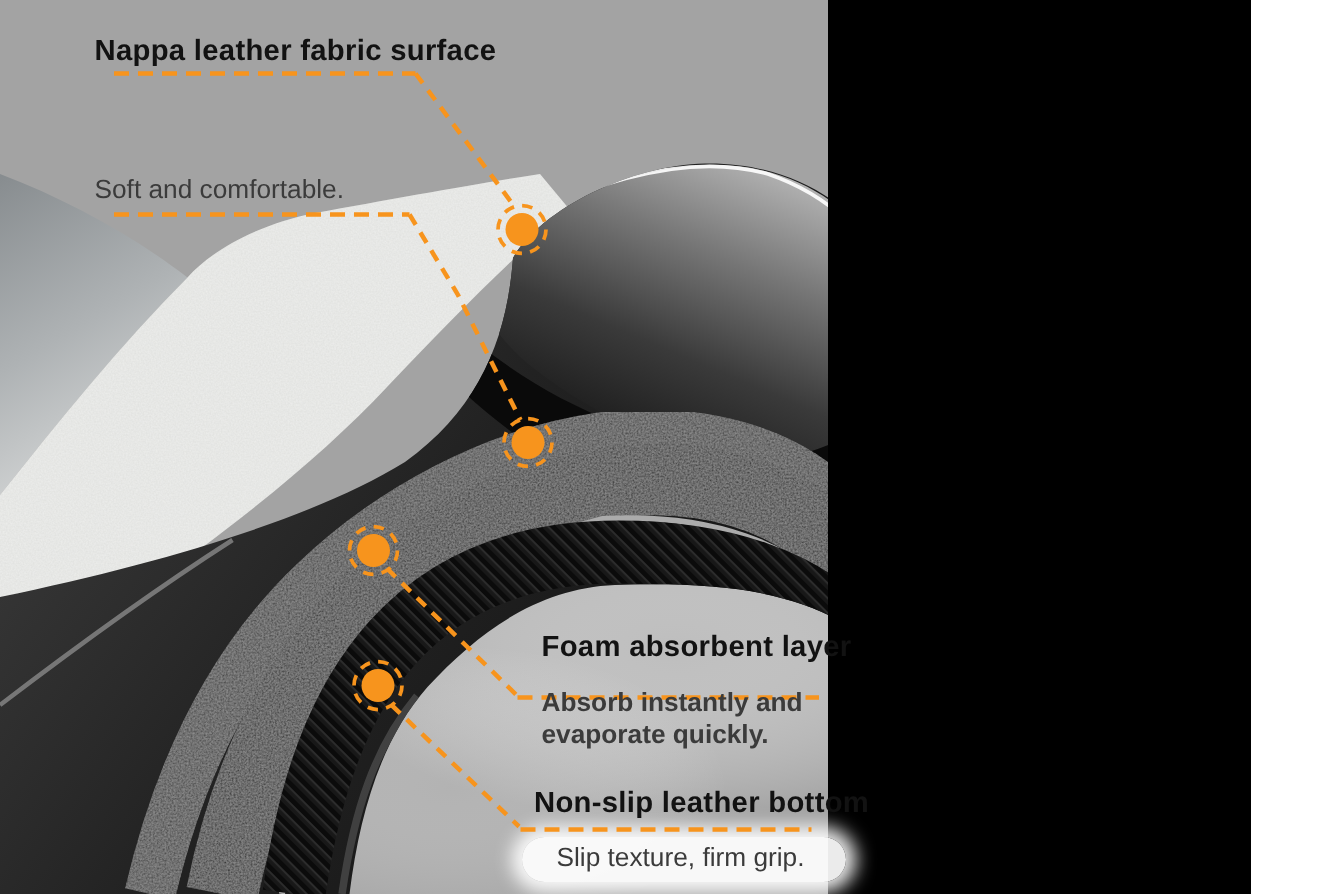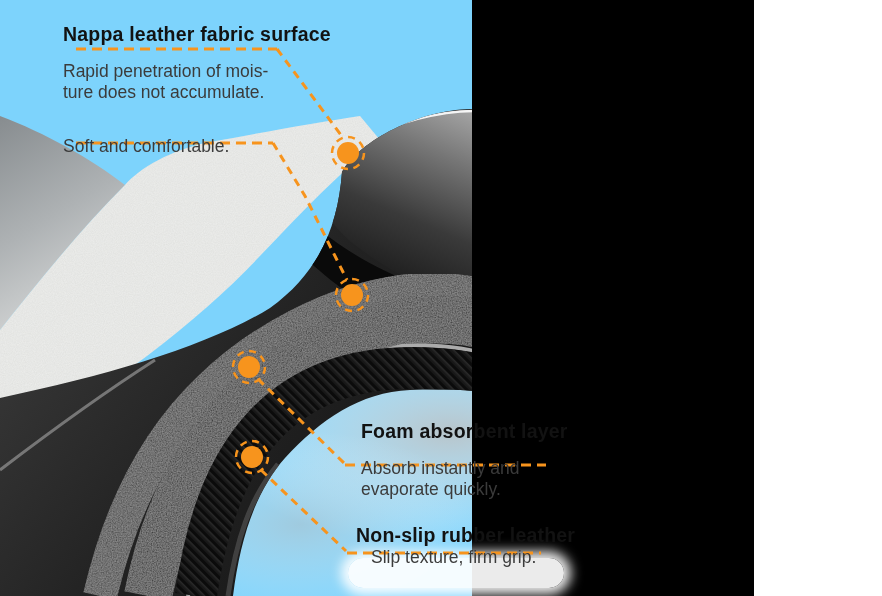--- a/index.html
+++ b/index.html
@@ -1,37 +1,37 @@
 <!DOCTYPE html>
 <html><head>
 <meta charset="utf-8">
 <style>
   html,body{margin:0;padding:0;background:#ffffff;}
   #stage{
-    position:relative;width:754px;height:596px;overflow:hidden;
-    background:#7dd3fc;font-family:"Liberation Sans",sans-serif;
+    position:relative;width:834px;height:596px;overflow:hidden;
+    background:#a3a3a3;font-family:"Liberation Sans",sans-serif;
   }
   #photo-svg{position:absolute;left:0;top:0;}
   .black-panel{position:absolute;top:0;right:0;width:282px;height:596px;background:#000;}
   .red-marker{position:absolute;left:872px;top:462px;width:7px;height:7px;background:#E0231D;border-radius:45% 55% 50% 50%;}
   .callout{position:absolute;}
   .callout-title{
     font-size:19.5px;font-weight:bold;color:#121212;letter-spacing:.2px;white-space:nowrap;
   }
   .callout-desc{
     font-size:17.5px;color:#3b3b3b;line-height:21px;white-space:pre-line;
   }
   #c1{left:63px;top:23px;}
   #c1 .callout-desc{margin-top:15px;}
   #c2{left:63px;top:112px;}
-  #c2 .callout-desc{margin-top:24px;}
+  #c2 .callout-desc{margin-top:4px;}
   #c3{left:361px;top:420px;}
-  #c3 .callout-desc{margin-top:15px;}
+  #c3 .callout-desc{margin-top:15px;font-weight:bold;}
   #c4{left:356px;top:524px;}
-  #c4 .callout-desc{margin-left:15px;}
+  #c4 .callout-desc{margin-top:14px;margin-left:15px;}
   .white-blob{
     position:absolute;left:348px;top:558px;width:216px;height:30px;background:rgba(255,255,255,.92);
     border-radius:15px;box-shadow:0 0 12px 7px rgba(255,255,255,.92);
   }
   #overlay-svg{position:absolute;left:0;top:0;pointer-events:none;}
 </style>
 </head>
 <body>
 
 <div id="stage">
@@ -165,32 +165,30 @@
       <circle cx="352" cy="295" r="16" fill="none" stroke="#F7941D" stroke-width="2.5" stroke-dasharray="7 5.5"></circle>
       <circle cx="249" cy="367" r="11" fill="#F7941D"></circle>
       <circle cx="249" cy="367" r="16" fill="none" stroke="#F7941D" stroke-width="2.5" stroke-dasharray="7 5.5"></circle>
       <circle cx="252" cy="457" r="11" fill="#F7941D"></circle>
       <circle cx="252" cy="457" r="16" fill="none" stroke="#F7941D" stroke-width="2.5" stroke-dasharray="7 5.5"></circle>
     </g>
   </svg>
 
   <div class="callout" id="c1">
     <div class="callout-title">Nappa leather fabric surface</div>
-    <div class="callout-desc">Rapid penetration of mois-
-ture does not accumulate.</div>
   </div>
 
   <div class="callout" id="c2">
     <div class="callout-desc">Soft and comfortable.</div>
   </div>
 
   <div class="callout" id="c3">
     <div class="callout-title">Foam absorbent layer</div>
     <div class="callout-desc">Absorb instantly and
 evaporate quickly.</div>
   </div>
 
   <div class="callout" id="c4">
-    <div class="callout-title">Non-slip rubber leather</div>
+    <div class="callout-title">Non-slip leather bottom</div>
     <div class="callout-desc">Slip texture, firm grip.</div>
   </div>
 
 </div>
 
 </body></html>

